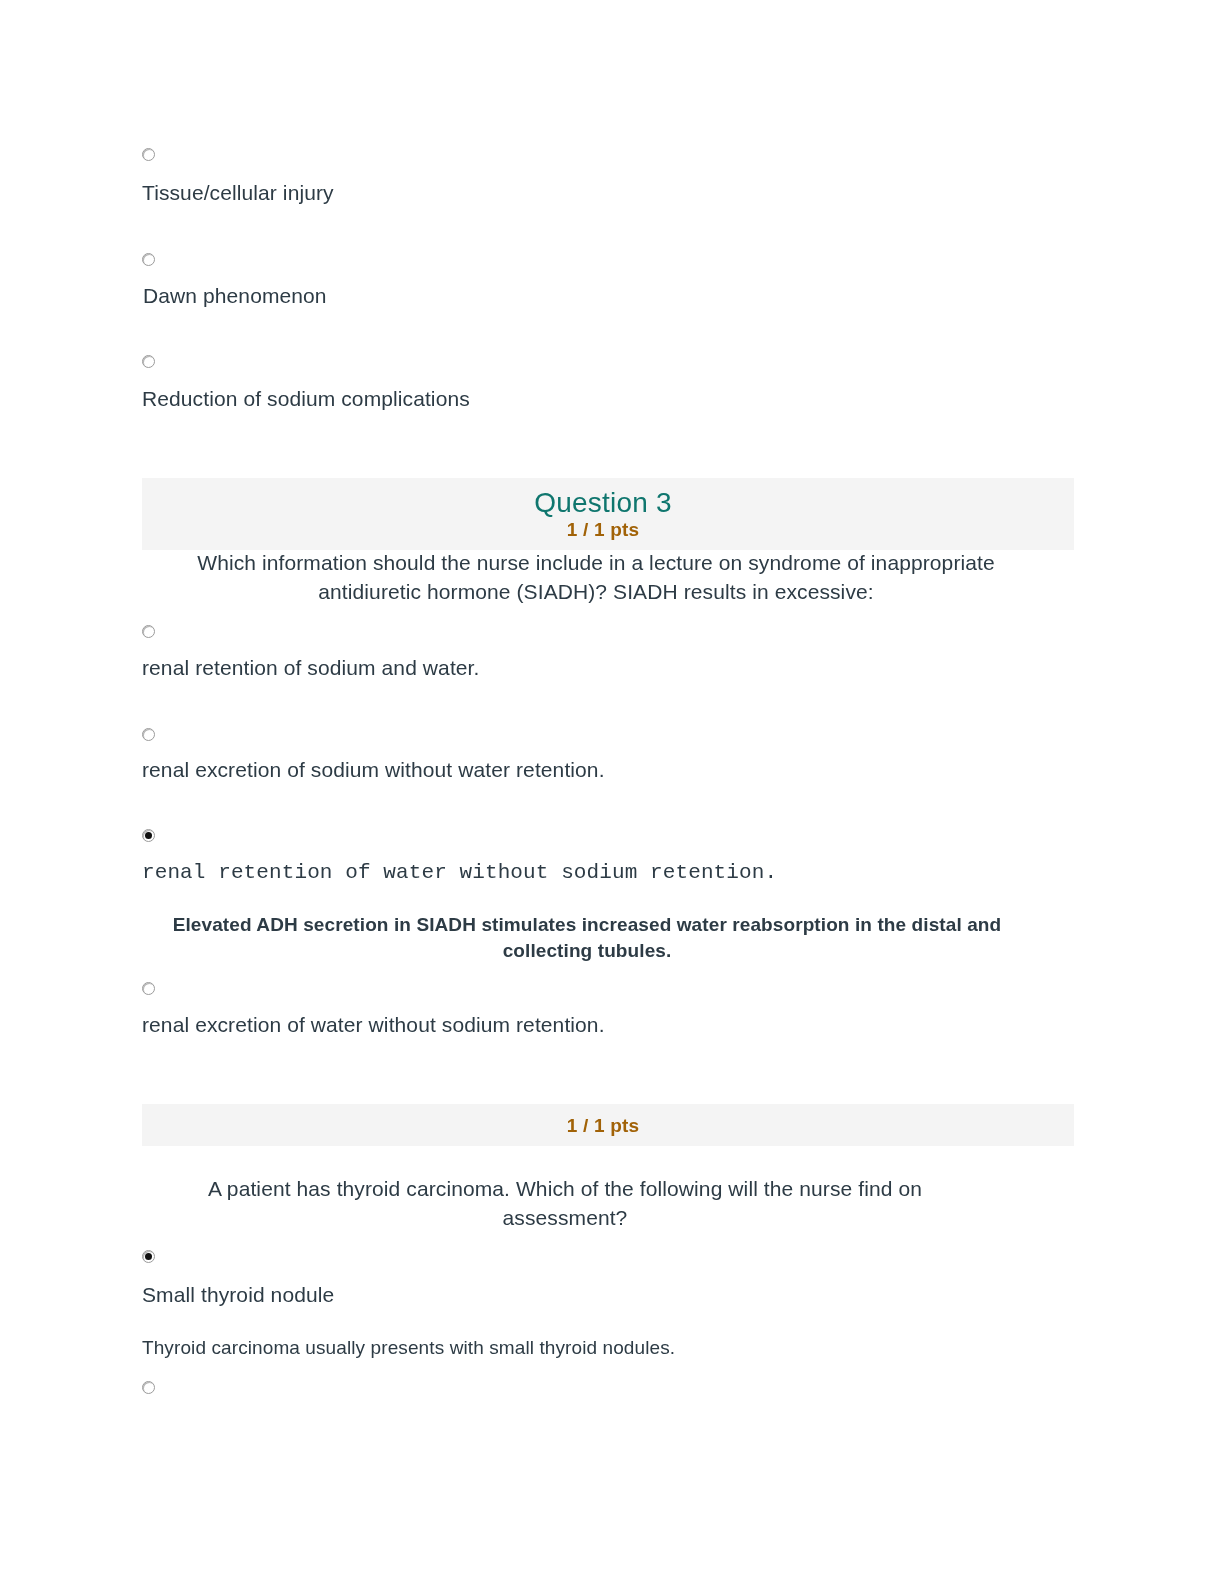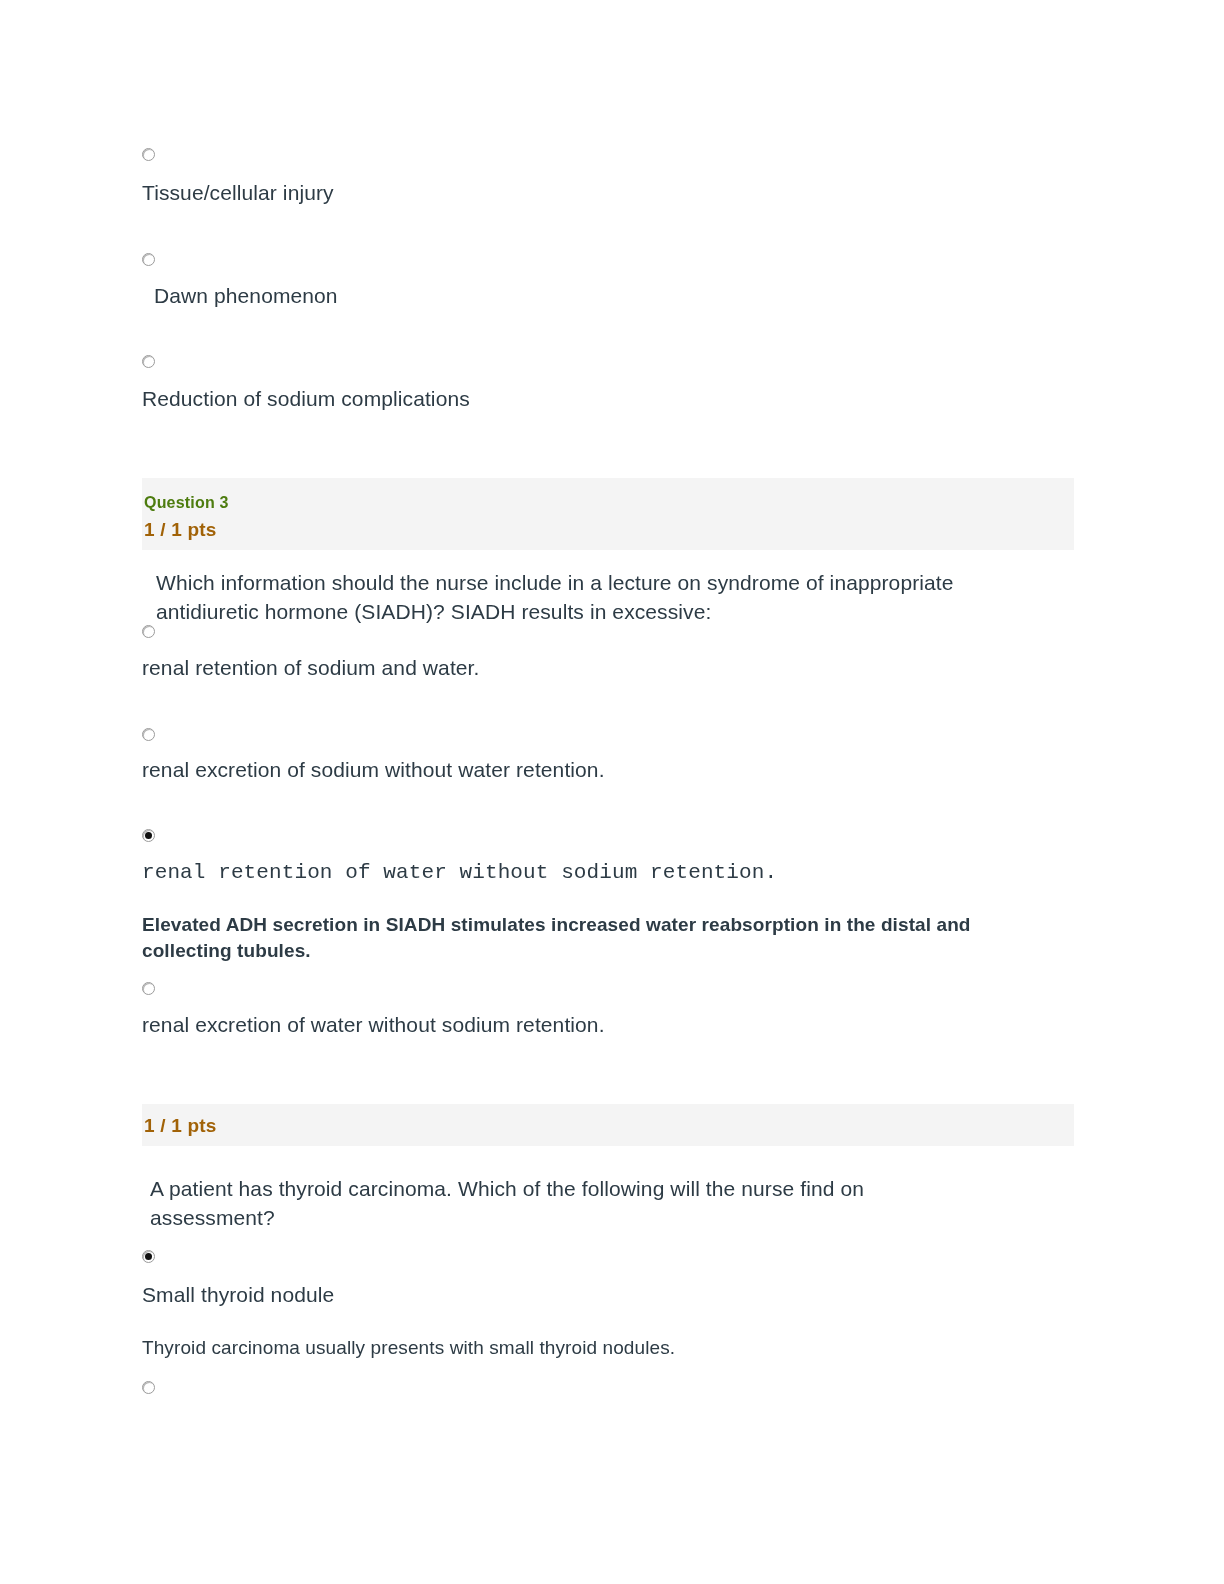--- a/index.html
+++ b/index.html
@@ -15,20 +15,21 @@
     -webkit-font-smoothing: antialiased;
     overflow: hidden;
     position: relative;
   }
   .page {
     position: absolute;
     left: 0;
     top: 0;
     width: 1224px;
     height: 1584px;
+    text-align: center;
   }
   .content {
     position: absolute;
     left: 142px;
     top: 0;
     width: 932px;
   }
   .radio {
     display: block;
     width: 13px;
@@ -60,24 +61,24 @@
   }
 
   
   .q-header {
     background: #f4f4f4;
     padding: 10px 12px 8px 2px;
     box-sizing: border-box;
     width: 932px;
   }
   .q-title {
-    font-size: 16px;
+    font-size: 28px;
     line-height: 30px;
-    font-weight: bold;
-    color: #4d7c0f;
+    font-weight: normal;
+    color: #0f766e;
     letter-spacing: 0.2px;
   }
   .q-points {
     font-size: 19px;
     line-height: 24px;
     font-weight: bold;
     color: #a16207;
     letter-spacing: 0.2px;
   }
   .q-prompt {
@@ -105,32 +106,32 @@
   <div class="content">
 
     <div class="abs" style="left:0; top:148px;">
       <span class="radio"></span>
     </div>
     <div class="abs answer-text" style="left:0; top:180px;">Tissue/cellular injury</div>
 
     <div class="abs" style="left:0; top:253px;">
       <span class="radio"></span>
     </div>
-    <div class="abs answer-text" style="left:12px; top:283px;">Dawn phenomenon</div>
+    <div class="abs answer-text" style="left:1px; top:283px;">Dawn phenomenon</div>
 
     <div class="abs" style="left:0; top:355px;">
       <span class="radio"></span>
     </div>
     <div class="abs answer-text" style="left:0; top:386px;">Reduction of sodium complications</div>
 
     <div class="abs q-header" style="left:0; top:478px;">
       <div class="q-title">Question 3</div>
       <div class="q-points">1 / 1 pts</div>
     </div>
-    <div class="abs q-prompt" style="left:14px; top:548px;margin-top:20px;">Which information should the nurse include in a lecture on syndrome of inappropriate antidiuretic hormone (SIADH)? SIADH results in excessive:</div>
+    <div class="abs q-prompt" style="left:4px; top:548px;">Which information should the nurse include in a lecture on syndrome of inappropriate antidiuretic hormone (SIADH)? SIADH results in excessive:</div>
 
     <div class="abs" style="left:0; top:625px;">
       <span class="radio"></span>
     </div>
     <div class="abs answer-text" style="left:0; top:655px;">renal retention of sodium and water.</div>
 
     <div class="abs" style="left:0; top:728px;">
       <span class="radio"></span>
     </div>
     <div class="abs answer-text" style="left:0; top:757px;">renal excretion of sodium without water retention.</div>

